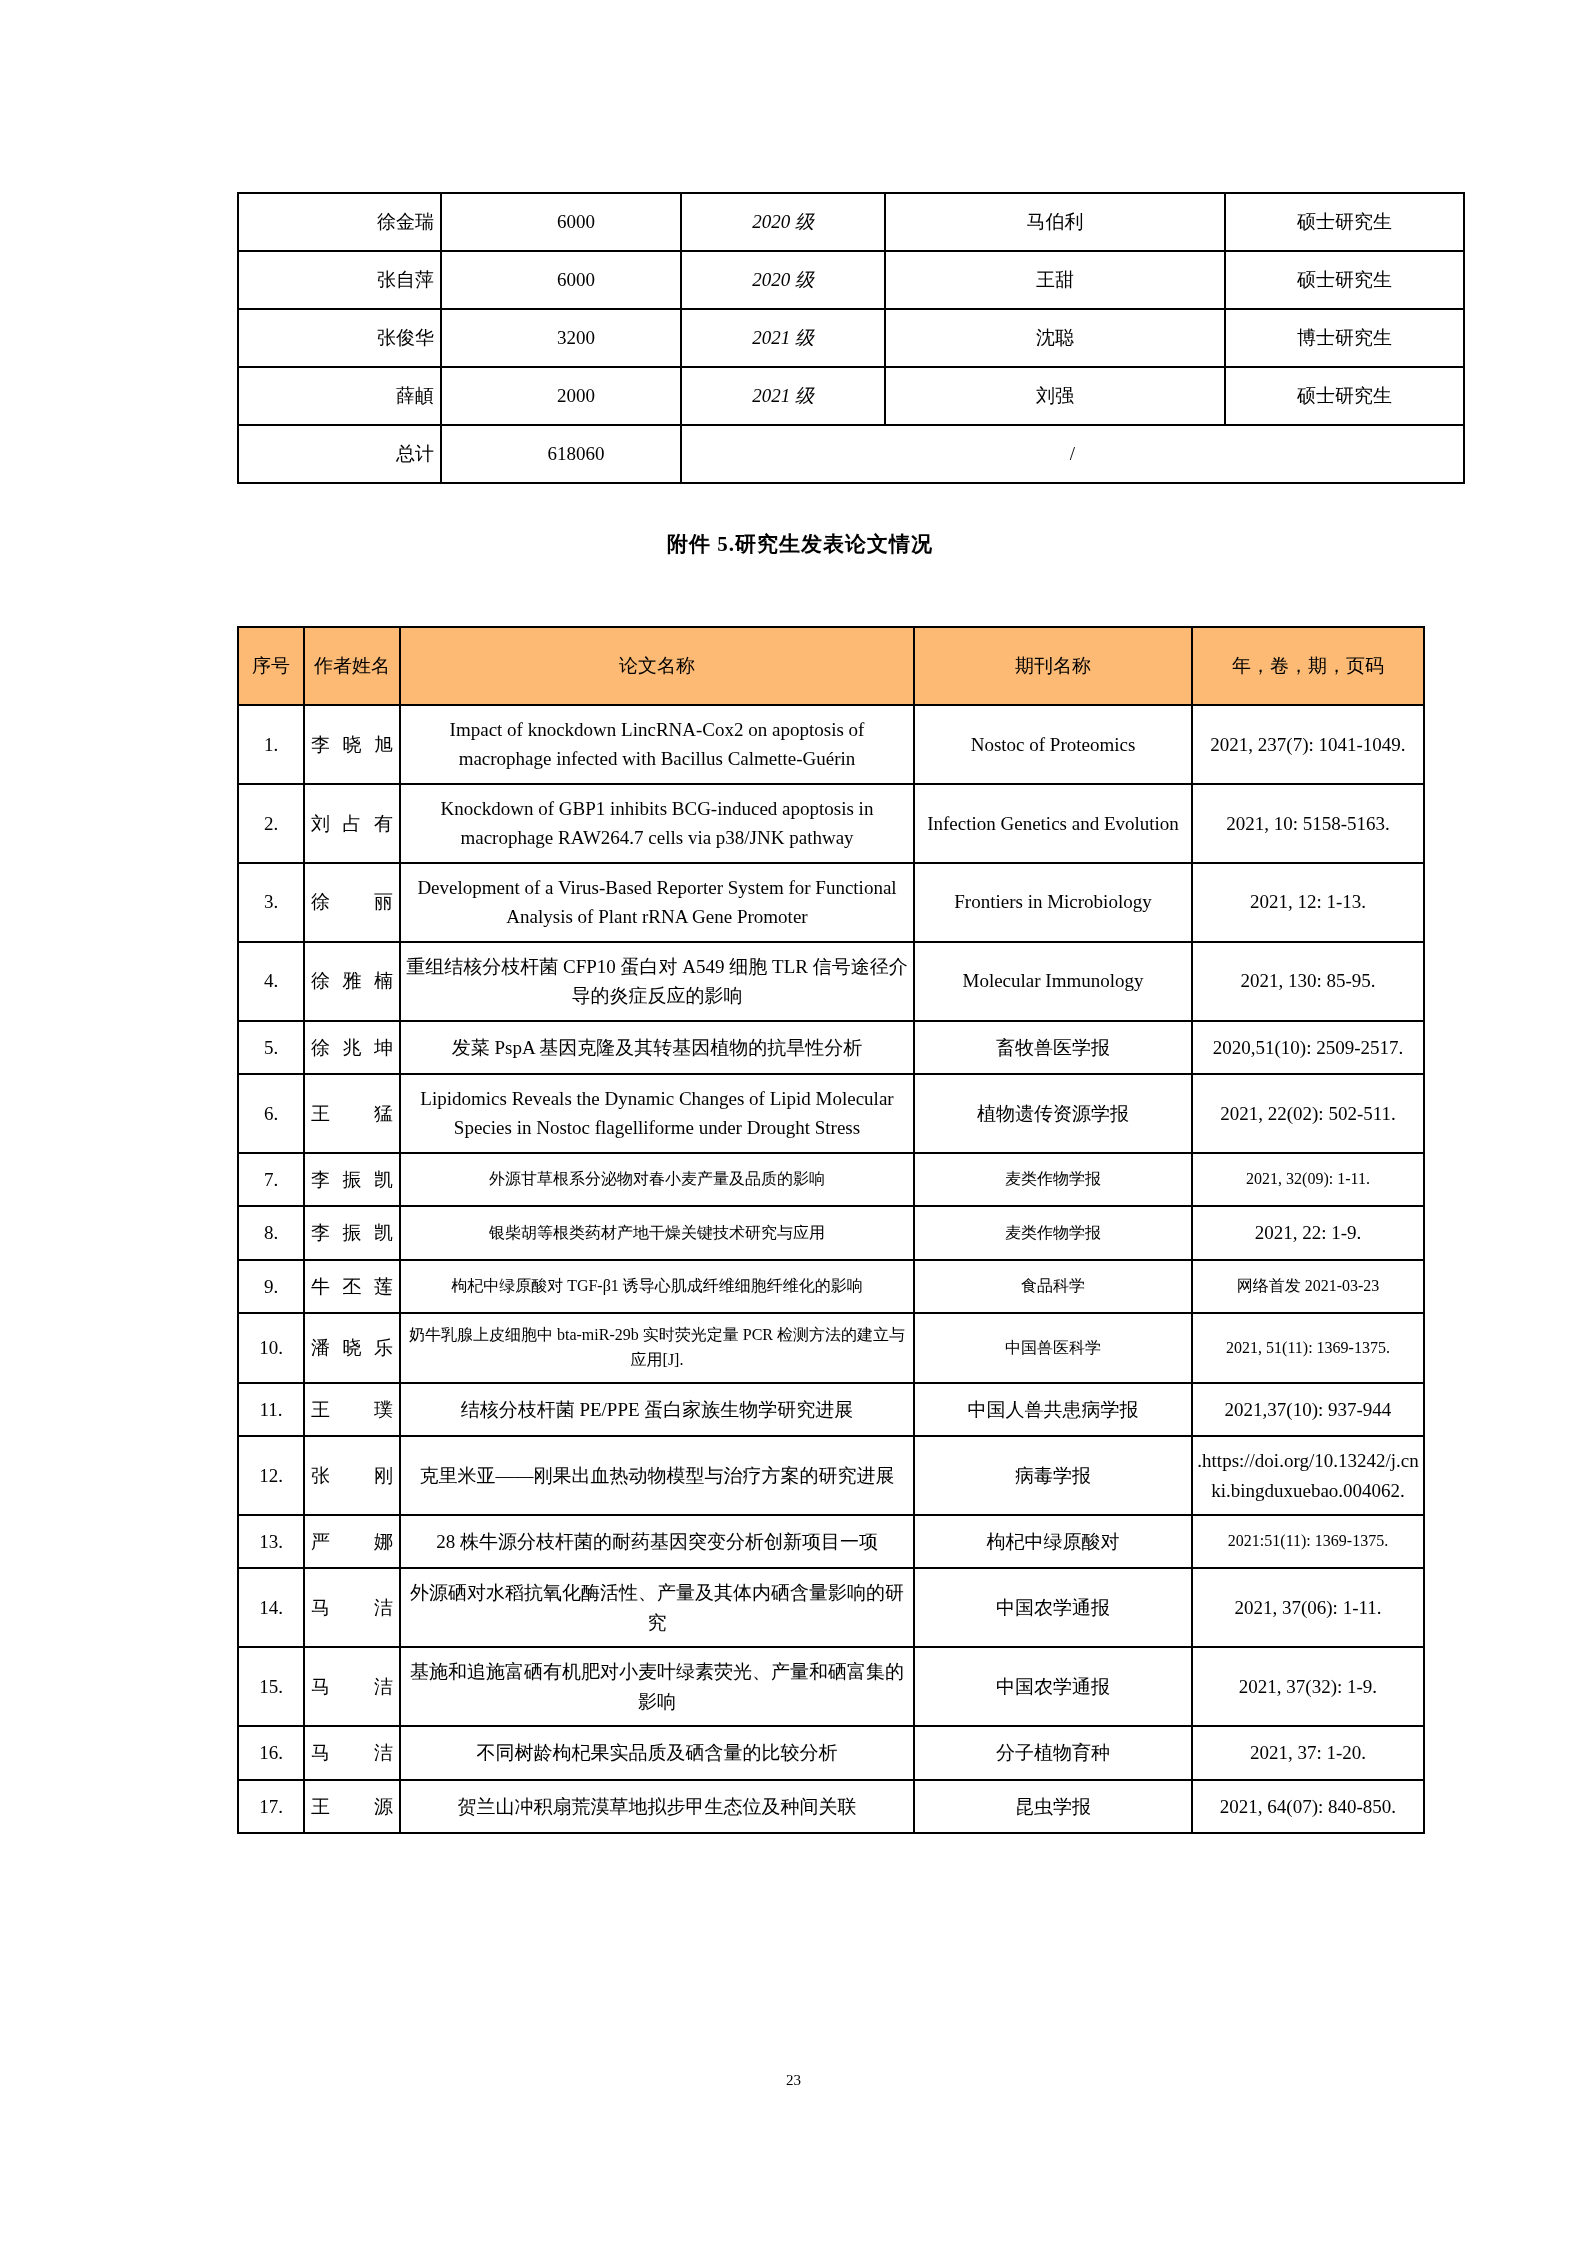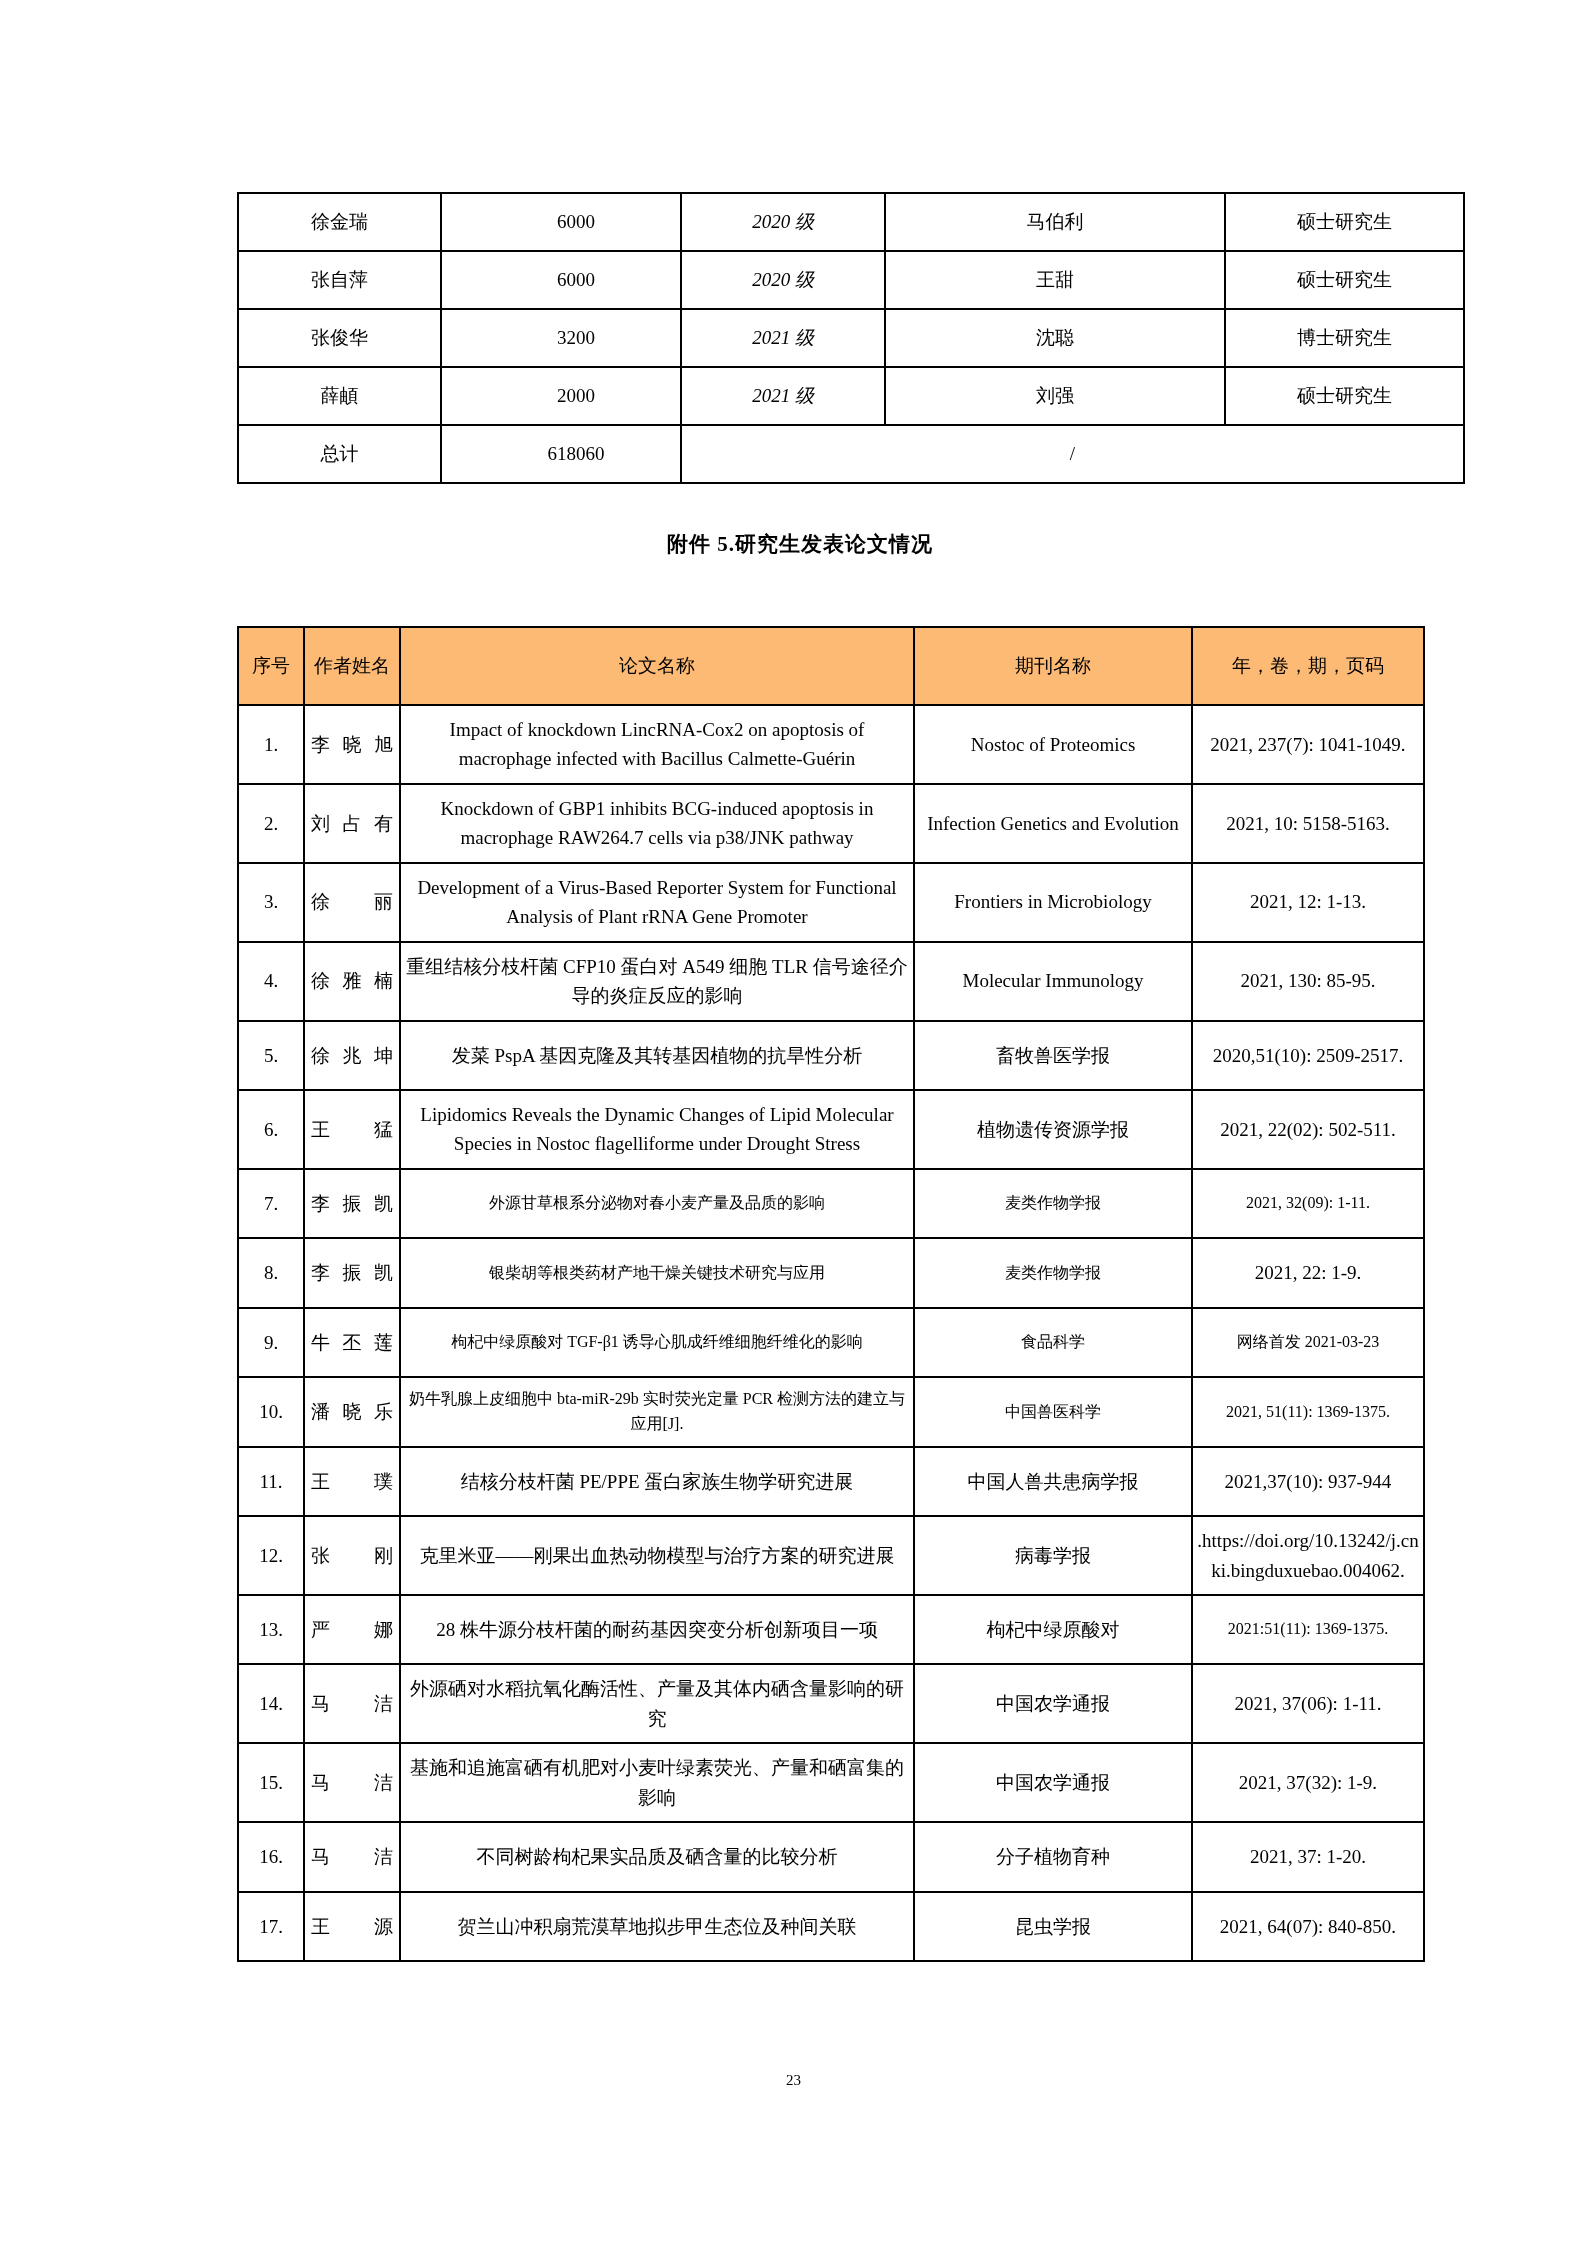--- a/index.html
+++ b/index.html
@@ -23,21 +23,21 @@
     font-size: 19px;
     line-height: 1.55;
     padding: 6px 6px;
     font-weight: normal;
     word-wrap: break-word;
   }
 
   
   .stipend-table { margin-top: 192px; }
   .stipend-table td { height: 44px; }
-  .stipend-table .c0 { width: 189px; }
+  .stipend-table .c0 { width: 189px; text-align: right; }
   .stipend-table .c1 { width: 196px; padding-left: 36px; }
   .stipend-table .c2 { width: 190px; font-style: italic; }
   .stipend-table .c3 { width: 326px; }
   .stipend-table .c4 { width: 225px; }
 
   
   .attachment-title {
     margin-top: 46px;
     text-align: center;
     font-size: 21px;
@@ -52,21 +52,21 @@
     height: 64px;
     line-height: 1.5;
   }
   .papers-table .c0 { width: 52px; }
   .papers-table .c1 { width: 82px; }
   .papers-table .c2 { width: 500px; }
   .papers-table .c3 { width: 264px; }
   .papers-table .c4 { width: 218px; }
   .papers-table td { padding: 9px 4px; }
   .papers-table td.seq { padding-left: 0; padding-right: 0; }
-  .papers-table td.author { text-align: justify; text-align-last: justify; padding: 19px 6px; }
+  .papers-table td.author { text-align: justify; text-align-last: justify; padding: 11px 6px; }
   .papers-table td.ref { word-break: break-all; }
   .papers-table td.small { font-size: 16px; }
 
   .page-number {
     position: absolute;
     top: 2072px;
     left: 0;
     width: 100%;
     text-align: center;
     font-size: 15px;

